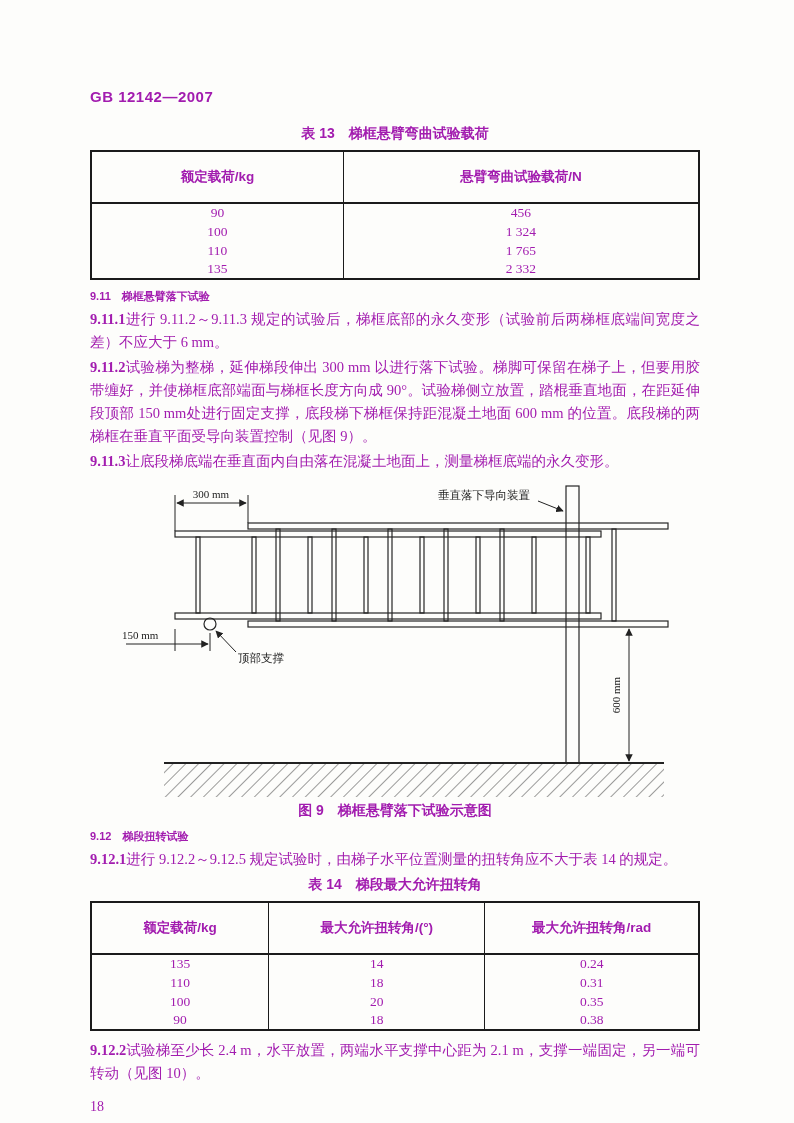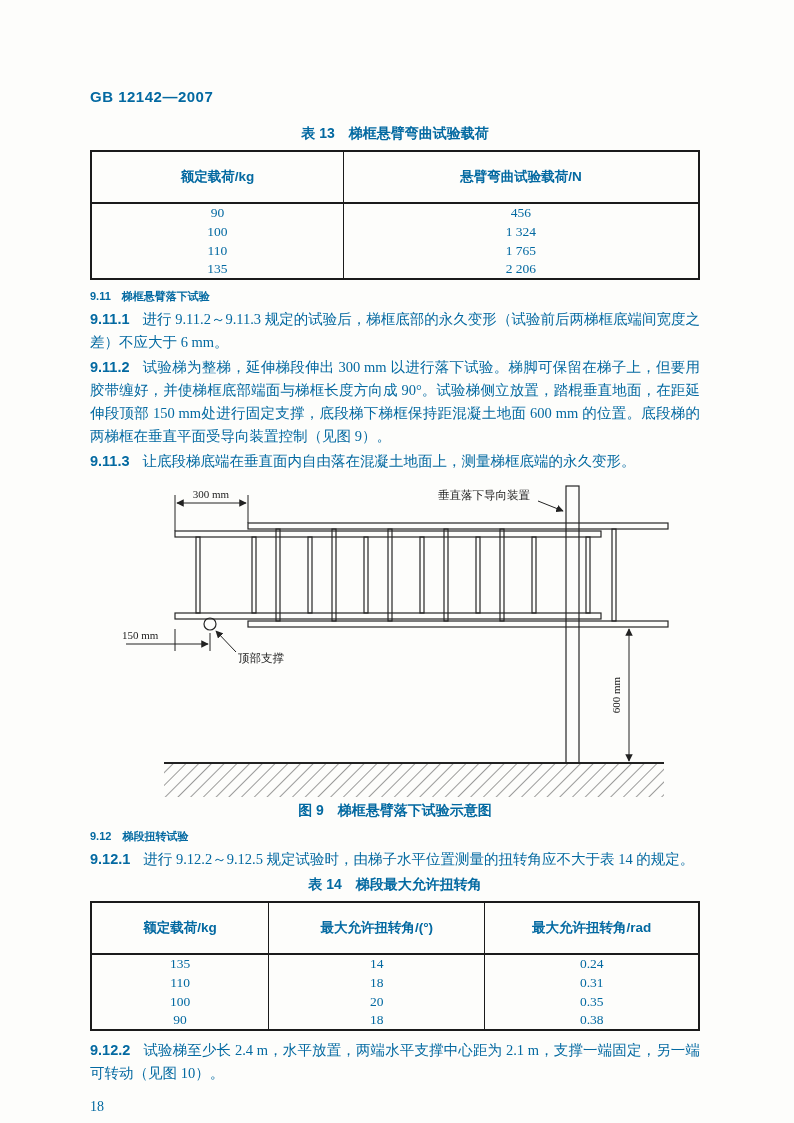--- a/index.html
+++ b/index.html
@@ -1,19 +1,19 @@
 <!DOCTYPE html>
 <html><head>
 <meta charset="utf-8">
 <style>
   * { box-sizing: border-box; }
   html,body { margin:0; padding:0; background:#ffffff; }
   .page {
     position:relative; width:794px; height:1123px; overflow:hidden;
-    background:#fdfdfb; color:#0369a1;
+    background:#fdfdfb; color:#a21caf;
     font-family:"Liberation Serif", serif;
     padding:88px 94px 0 90px;
   }
   .doc-code {
     font-family:"Liberation Sans", sans-serif; font-weight:bold;
     font-size:15px; letter-spacing:.5px; margin:0 0 20px 0;
   }
   .tbl-title {
     text-align:center; font-family:"Liberation Sans", sans-serif;
     font-weight:bold; font-size:14px; margin:20px 0 7px 0;
@@ -35,22 +35,22 @@
   table.std th + th, table.std td + td { border-left:1.3px solid #1b1b1b; }
   h3.clause {
     font-family:"Liberation Sans", sans-serif; font-weight:bold;
     font-size:11px; margin:9px 0 4px 0;
   }
   p.para {
     font-size:14.5px; line-height:23px; text-align:justify;
     margin:2px 0; text-justify:inter-ideograph;
   }
   p.para .num {
-    font-family:Liberation Sans, sans-serif; font-weight:bold;
-    margin-right:13px; white-space:nowrap;
+    font-family:Liberation Serif, serif; font-weight:bold;
+    white-space:nowrap;
   }
   .figure { position:relative; width:622px; height:320px; margin:8px 0 0 -4px; }
   .figure svg { display:block; }
   .fig-caption {
     text-align:center; font-family:"Liberation Sans", sans-serif;
     font-weight:bold; font-size:14px; margin:1px 0 5px 0;
   }
   .pageno { font-size:14px; margin-top:14px; }
   .svg-label { font-family:"Liberation Serif", serif; font-size:11px; fill:#1c1c1c; }
   .svg-cjk { font-size:11.5px; fill:#1c1c1c; }
@@ -83,21 +83,21 @@
         <tr>
           <td>100</td>
           <td>1 324</td>
         </tr>
         <tr>
           <td>110</td>
           <td>1 765</td>
         </tr>
         <tr>
           <td>135</td>
-          <td>2 206</td>
+          <td>2 332</td>
         </tr>
       </tbody>
   </table>
 
   <h3 class="clause">9.11　梯框悬臂落下试验</h3>
 
   <p class="para">
     <span class="num">9.11.1</span><span>进行 9.11.2～9.11.3 规定的试验后，梯框底部的永久变形（试验前后两梯框底端间宽度之差）不应大于 6 mm。</span>
   </p>
   <p class="para">

